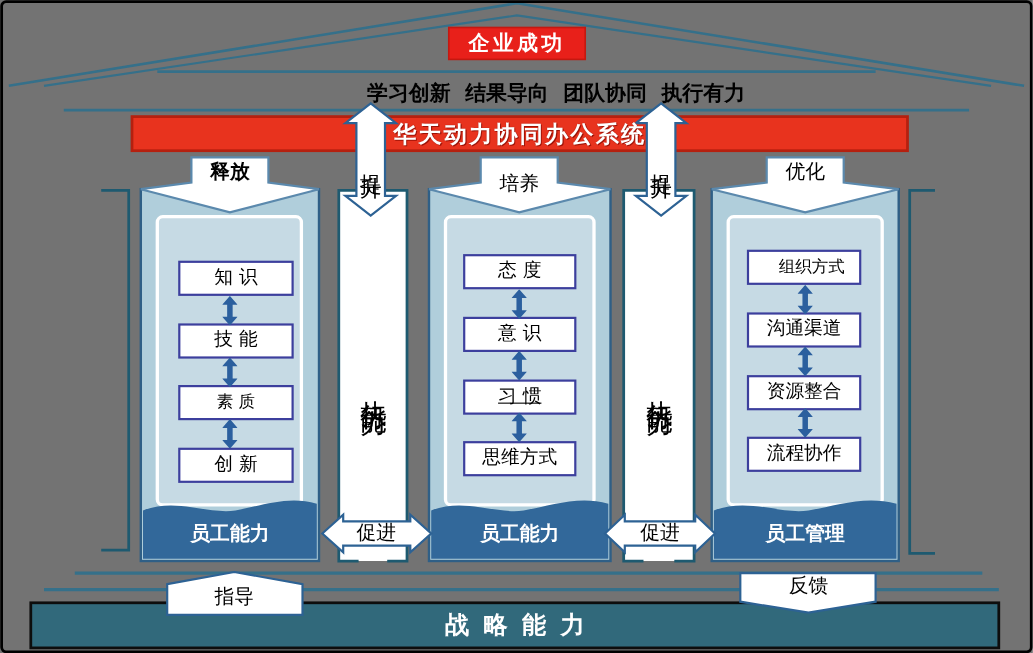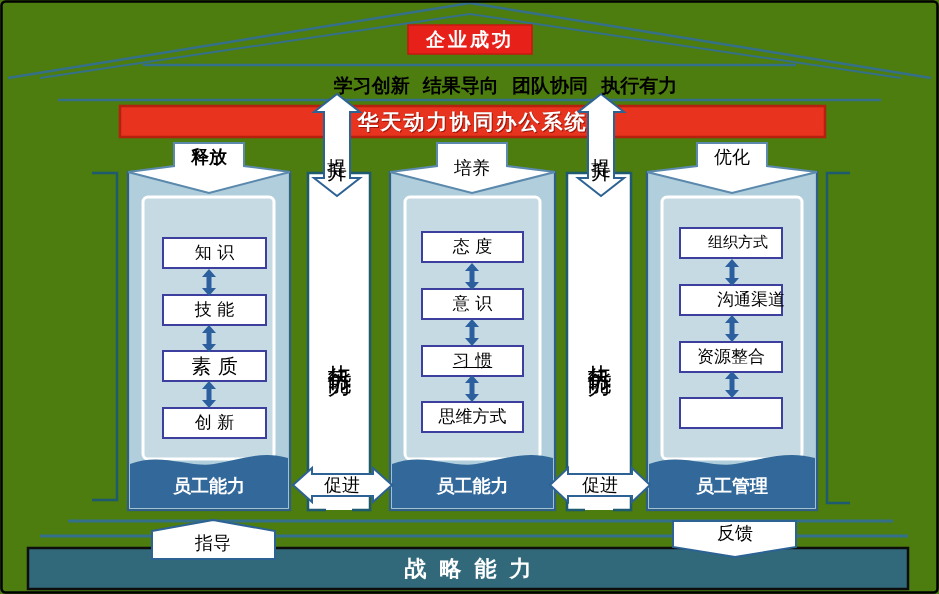--- a/index.html
+++ b/index.html
@@ -1,16 +1,16 @@
 <!DOCTYPE html>
 <html><head>
 <meta charset="utf-8">
 <style>
   html,body{margin:0;padding:0;background:#fff;}
-  #app{position:relative;width:939px;height:594px;background:#4d7c0f;overflow:hidden;
+  #app{position:relative;width:939px;height:594px;background:#737373;overflow:hidden;
        font-family:"DejaVu Sans",sans-serif;}
   #app svg{position:absolute;left:0;top:0;}
   .txt{position:absolute;display:flex;align-items:center;justify-content:center;
        text-align:center;color:#000;line-height:1.05;}
   .vtxt{writing-mode:vertical-rl;text-orientation:upright;justify-content:center;
         align-items:center;letter-spacing:3px;}
   .white{color:#fff;}
   .bold{font-weight:bold;}
   .pre{white-space:pre;padding-left:36px;}
   .shadowred{text-shadow:0 0 1px #9d1408, 1px 1px 0 #9d1408;}
@@ -105,31 +105,32 @@
 <div class="txt bold pre" style="left:0;top:74px;width:939px;height:24px;font-size:19px;">学习创新  结果导向  团队协同  执行有力</div>
 
 <div class="txt bold white shadowred" style="left:120px;top:109px;width:705px;height:27px;font-size:21px;letter-spacing:2px;">华天动力协同办公系统</div>
 
 <div class="txt" style="left:174px;top:145px;width:70px;height:24px;font-size:18px;font-weight:bold;">释放</div>
 <div class="txt" style="left:437px;top:145px;width:70px;height:24px;font-size:18px;margin-top:11px;">培养</div>
 <div class="txt" style="left:697px;top:145px;width:70px;height:24px;font-size:18px;">优化</div>
 
 <div class="txt" style="left:163px;top:238px;width:103px;height:30px;font-size:17px;">知 识</div>
 <div class="txt" style="left:163px;top:295px;width:103px;height:30px;font-size:17px;">技 能</div>
-<div class="txt" style="left:163px;top:351px;width:103px;height:30px;font-size:20px;">素 质</div>
+<div class="txt" style="left:163px;top:351px;width:103px;height:30px;font-size:15px;">素 质</div>
 <div class="txt" style="left:422px;top:232px;width:101px;height:30px;font-size:17px;">态 度</div>
 
 <div class="txt" style="left:163px;top:408px;width:103px;height:30px;font-size:17px;">创 新</div>
 <div class="txt" style="left:422px;top:289px;width:101px;height:30px;font-size:17px;">意 识</div>
 <div class="txt" style="left:422px;top:346px;width:101px;height:30px;font-size:17px;text-decoration:underline;">习 惯</div>
 <div class="txt" style="left:422px;top:402px;width:101px;height:30px;font-size:17px;border-radius:13px;">思维方式</div>
 
 <div class="txt" style="left:680px;top:228px;width:116px;height:30px;font-size:15px;">组织方式</div>
-<div class="txt" style="left:680px;top:285px;width:102px;height:30px;font-size:17px;padding-left:20px;">沟通渠道</div>
+<div class="txt" style="left:680px;top:285px;width:102px;height:30px;font-size:17px;">沟通渠道</div>
 <div class="txt" style="left:680px;top:342px;width:102px;height:30px;font-size:17px;">资源整合</div>
+<div class="txt" style="left:680px;top:398px;width:102px;height:30px;font-size:17px;">流程协作</div>
 
 <div class="txt white" style="left:128px;top:473px;width:162px;height:26px;font-size:18px;font-weight:600;">员工能力</div>
 <div class="txt white" style="left:390px;top:473px;width:165px;height:26px;font-size:18px;font-weight:600;">员工能力</div>
 <div class="txt white" style="left:647px;top:473px;width:170px;height:26px;font-size:18px;font-weight:600;">员工管理</div>
 
 <div class="txt vtxt" style="left:325px;top:288px;width:28px;height:125px;font-size:24px;">执行能力</div>
 <div class="txt vtxt" style="left:585px;top:288px;width:28px;height:125px;font-size:24px;">执行能力</div>
 
 <div class="txt vtxt" style="left:326px;top:114px;width:22px;height:62px;font-size:20px;">提升</div>
 <div class="txt vtxt" style="left:590px;top:114px;width:22px;height:62px;font-size:20px;">提升</div>

